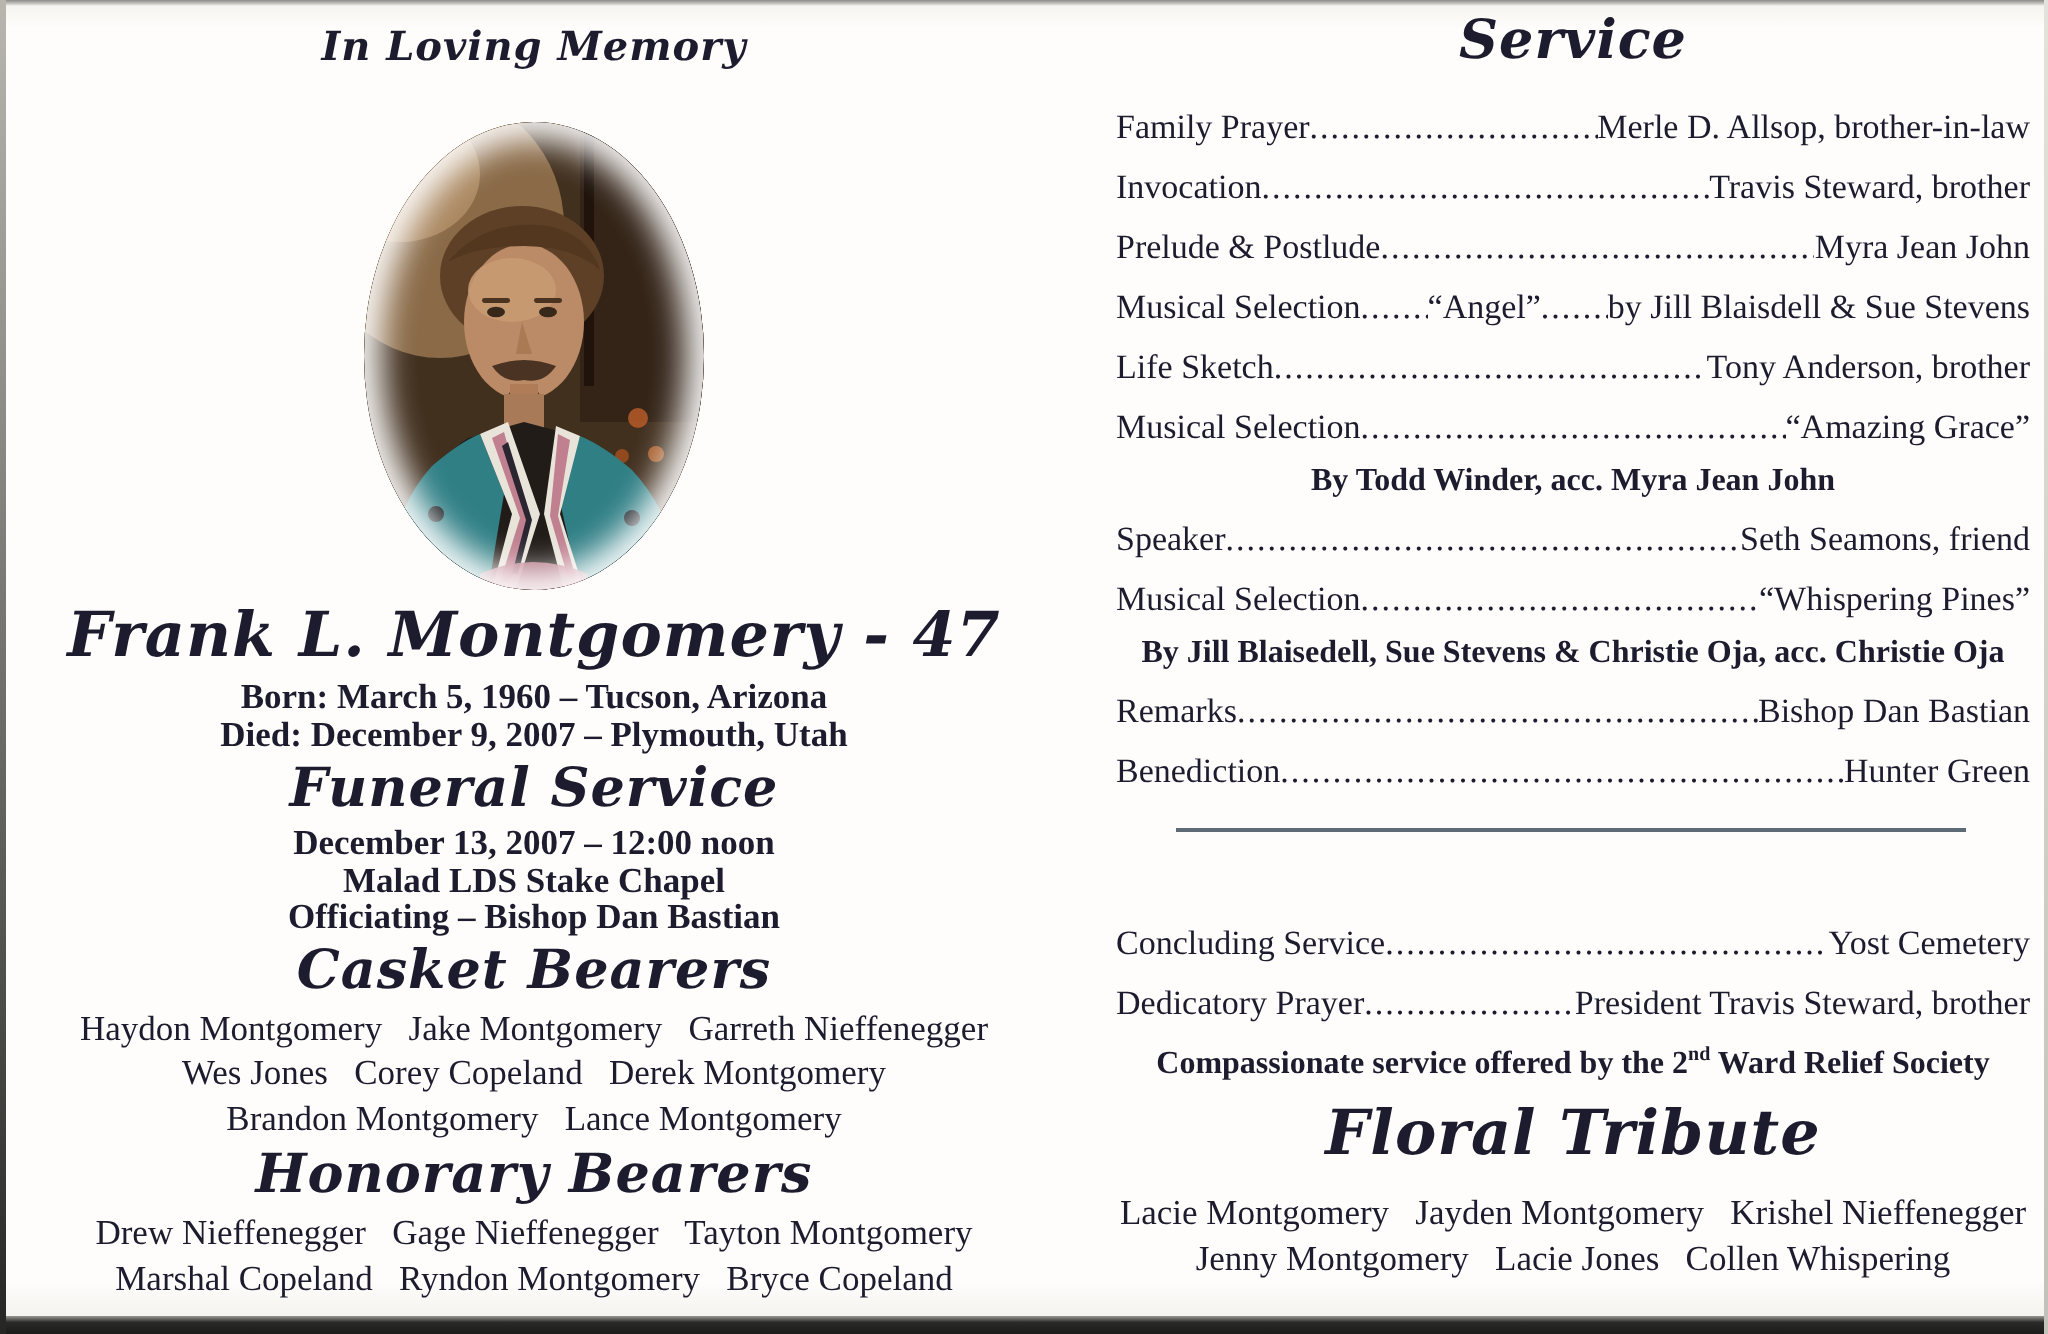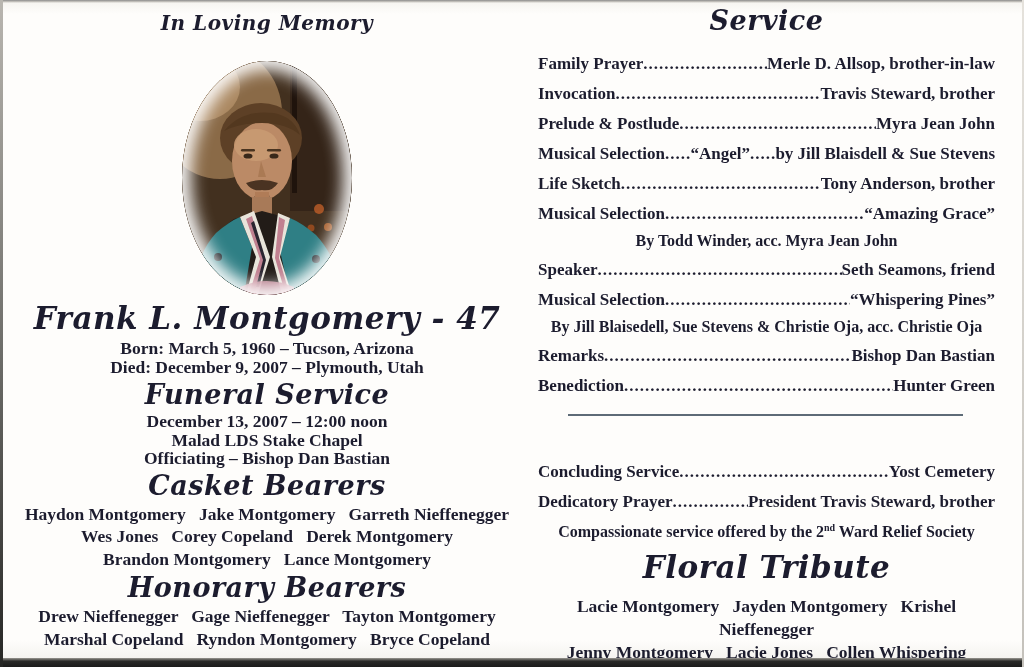--- a/index.html
+++ b/index.html
@@ -20,28 +20,28 @@
   .left-page{position:absolute;left:8px;top:6px;width:518px;text-align:center;}
   .script{font-family:"DejaVu Serif", serif;font-style:italic;font-weight:700;letter-spacing:.5px;}
   .memory-heading{font-size:20px;line-height:24px;margin-top:5px;}
   .photo-wrap{position:relative;width:170px;height:234px;margin:26px auto 0;border-radius:50%;overflow:hidden;background:#42301f;}
   .photo-wrap::after{content:"";position:absolute;inset:0;border-radius:50%;box-shadow:inset 0 0 16px 9px rgba(255,255,255,.95);}
   .photo-wrap svg{display:block;width:100%;height:100%;}
   .name-heading{font-size:31px;line-height:36px;margin-top:5px;}
   .vitals{font-size:17.5px;font-weight:700;line-height:19px;margin-top:3px;}
   .sub-heading{font-size:27px;line-height:31px;margin-top:2px;}
   .plain-lines{font-size:17.5px;font-weight:700;line-height:18.5px;margin-top:2px;}
-  .names-line{font-size:17.5px;font-weight:700;line-height:22.5px;white-space:pre-wrap;}
+  .names-line{font-size:17.5px;font-weight:400;line-height:22.5px;white-space:pre-wrap;}
   .names-block{margin-top:2px;}
 
   
-  .right-page{position:absolute;left:538px;top:0;width:457px;}
+  .right-page{position:absolute;left:558px;top:0;width:457px;}
   .service-heading{font-size:27px;line-height:34px;text-align:center;margin-top:4px;}
   .svc-rows{margin-top:16px;}
-  .svc-row{display:flex;align-items:baseline;font-size:17px;font-weight:700;line-height:20px;margin-bottom:10px;white-space:nowrap;}
+  .svc-row{display:flex;align-items:baseline;font-size:17px;font-weight:400;line-height:20px;margin-bottom:10px;white-space:nowrap;}
   .svc-label,.svc-song,.svc-value{flex:0 0 auto;}
   .leader{flex:1 1 0;overflow:hidden;white-space:nowrap;min-width:8px;}
   .leader::after{content:"..........................................................................................";letter-spacing:1px;}
   .svc-subline{font-size:16px;font-weight:700;text-align:center;white-space:nowrap;margin:-2px 0 10px;}
   .divider{height:0;border-top:2px solid #5e6b77;width:395px;margin:18px auto 0 30px;}
   .concluding{margin-top:46px;}
   .note-line{font-size:16px;font-weight:700;text-align:center;margin-top:2px;}
   .note-line sup{font-size:10px;font-weight:700;}
   .floral-heading{font-size:31px;line-height:32px;text-align:center;margin-top:10px;}
   .floral-names{margin-top:12px;}

